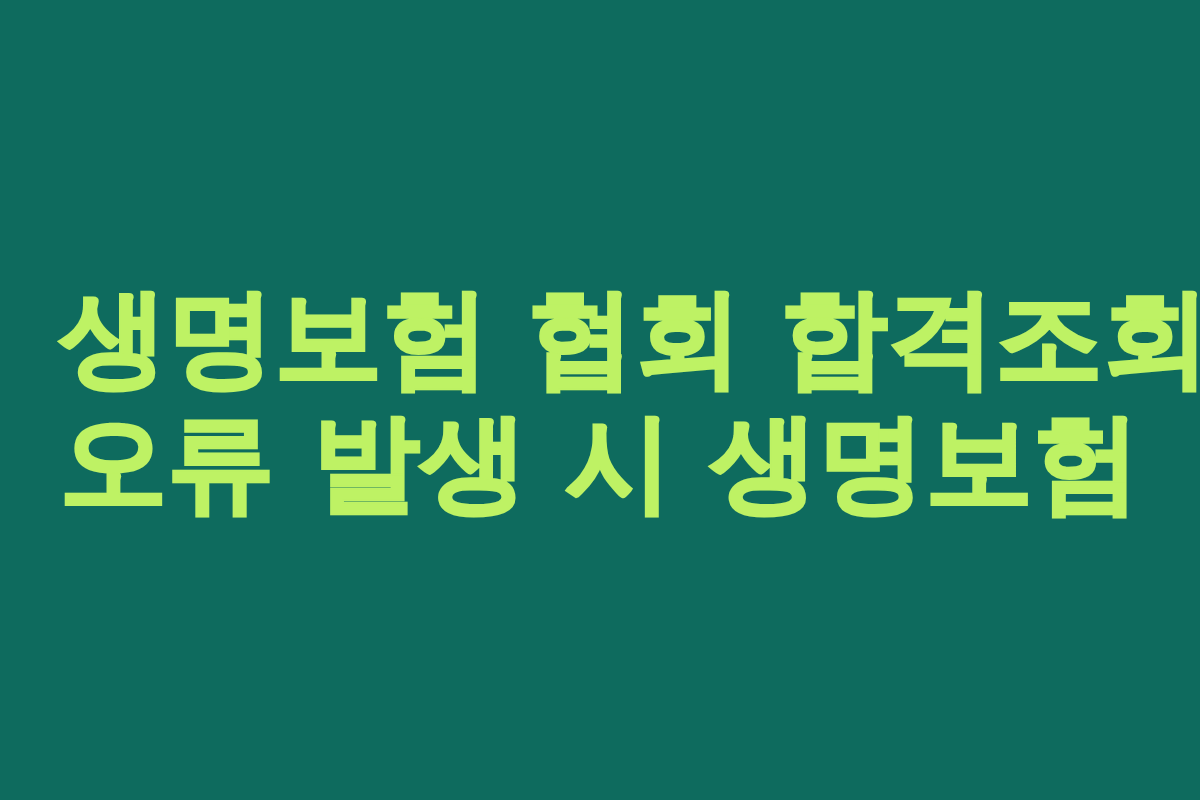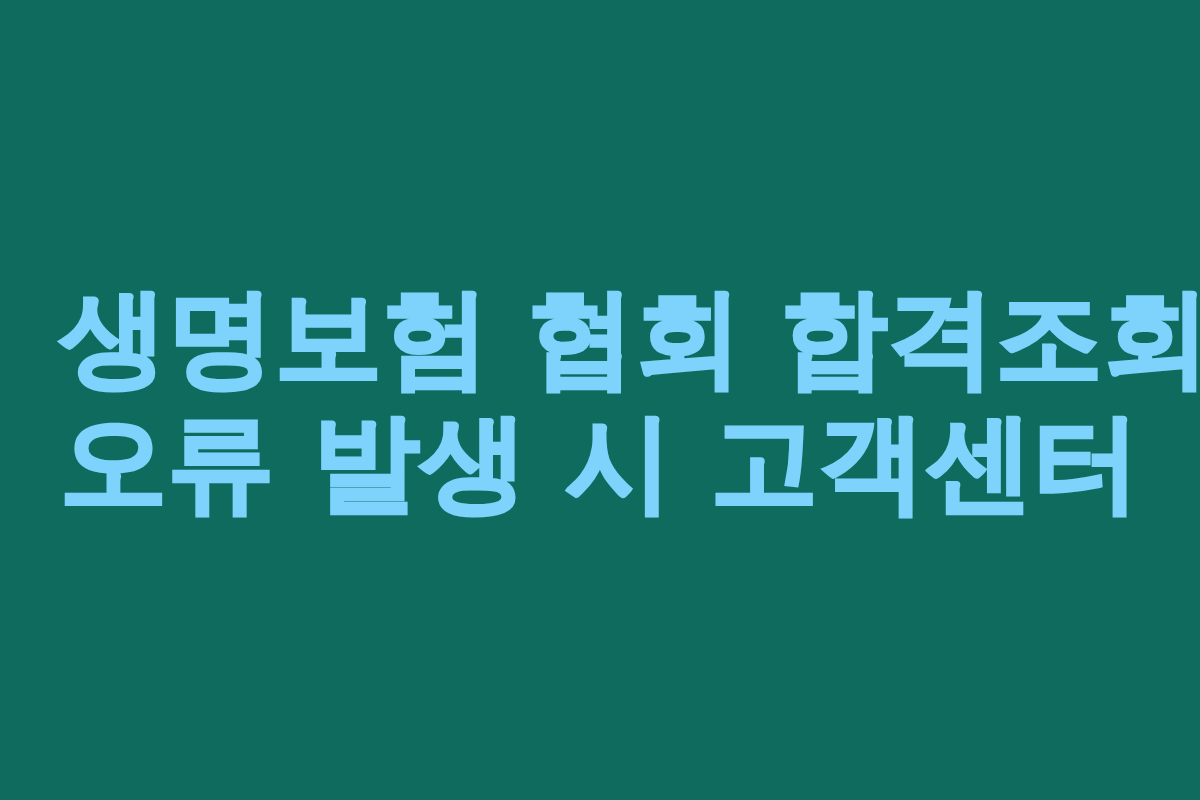--- a/index.html
+++ b/index.html
@@ -48,24 +48,24 @@
     -webkit-text-stroke: 3px currentColor;
   }
 
   .headline-line.line-1 { font-size: 107px; }
   .headline-line.line-2 { font-size: 107px; }
   .headline-line.line-3 { font-size: 107px; }
 </style>
 </head>
 <body>
 
-<div id="thumbnail-card" style="background-color: rgb(14, 107, 94); color: #7dd3fc; text-align: center;">
+<div id="thumbnail-card" style="background-color: rgb(14, 107, 94); color: #bef264; text-align: center;">
 
   <div id="headline-block">
 
     <span class="headline-line line-1">생명보험 협회 합격조회</span>
 
-    <span class="headline-line line-2">오류 발생 시 고객센터</span>
+    <span class="headline-line line-2">오류 발생 시 생명보험</span>
 
 
   </div>
 
 </div>
 
 </body></html>

